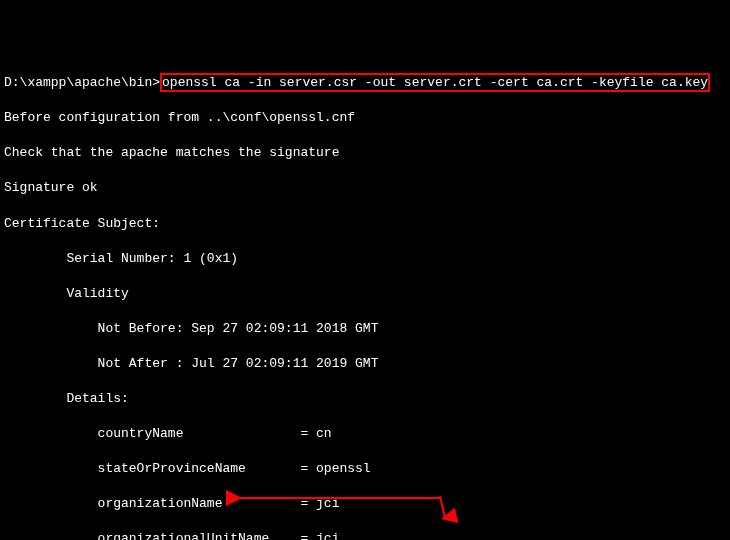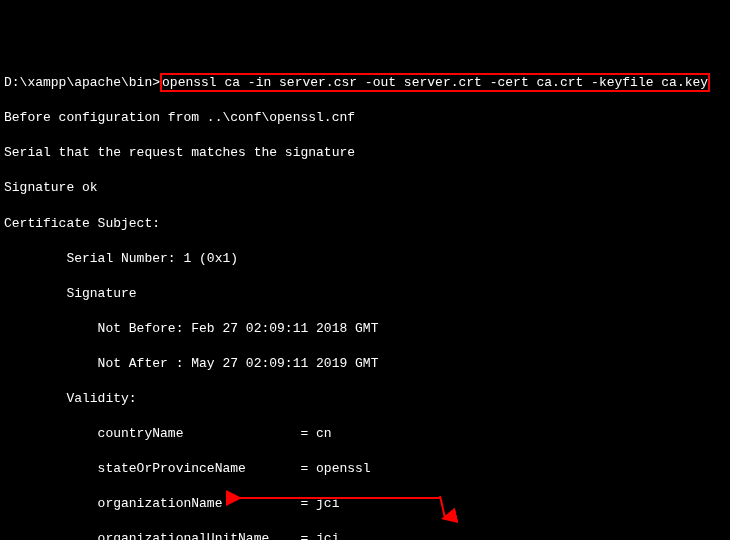--- a/index.html
+++ b/index.html
@@ -48,28 +48,28 @@
       overflow: visible;
     }
   </style>
 </head>
 <body>
 
 
 
 <span class="line"><span>D:\xampp\apache\bin&gt;</span><span class="red-box"><span>openssl ca -in server.csr -out server.crt -cert ca.crt -keyfile ca.key</span></span></span>
 <span class="line">Before configuration from ..\conf\openssl.cnf</span>
-<span class="line">Serial that the request matches the signature</span>
+<span class="line">Check that the apache matches the signature</span>
 <span class="line">Signature ok</span>
 <span class="line">Certificate Subject:</span>
 <span class="line">        Serial Number: 1 (0x1)</span>
-<span class="line">        Signature</span>
-<span class="line">            Not Before: Feb 27 02:09:11 2018 GMT</span>
-<span class="line">            Not After : May 27 02:09:11 2019 GMT</span>
-<span class="line">        Validity:</span>
+<span class="line">        Validity</span>
+<span class="line">            Not Before: Sep 27 02:09:11 2018 GMT</span>
+<span class="line">            Not After : Jul 27 02:09:11 2019 GMT</span>
+<span class="line">        Details:</span>
 <span class="line">            countryName               = cn</span>
 <span class="line">            stateOrProvinceName       = openssl</span>
 <span class="line">            organizationName          = jci</span>
 <span class="line">            organizationalUnitName    = jci</span>
 
 
 
 
 
 

